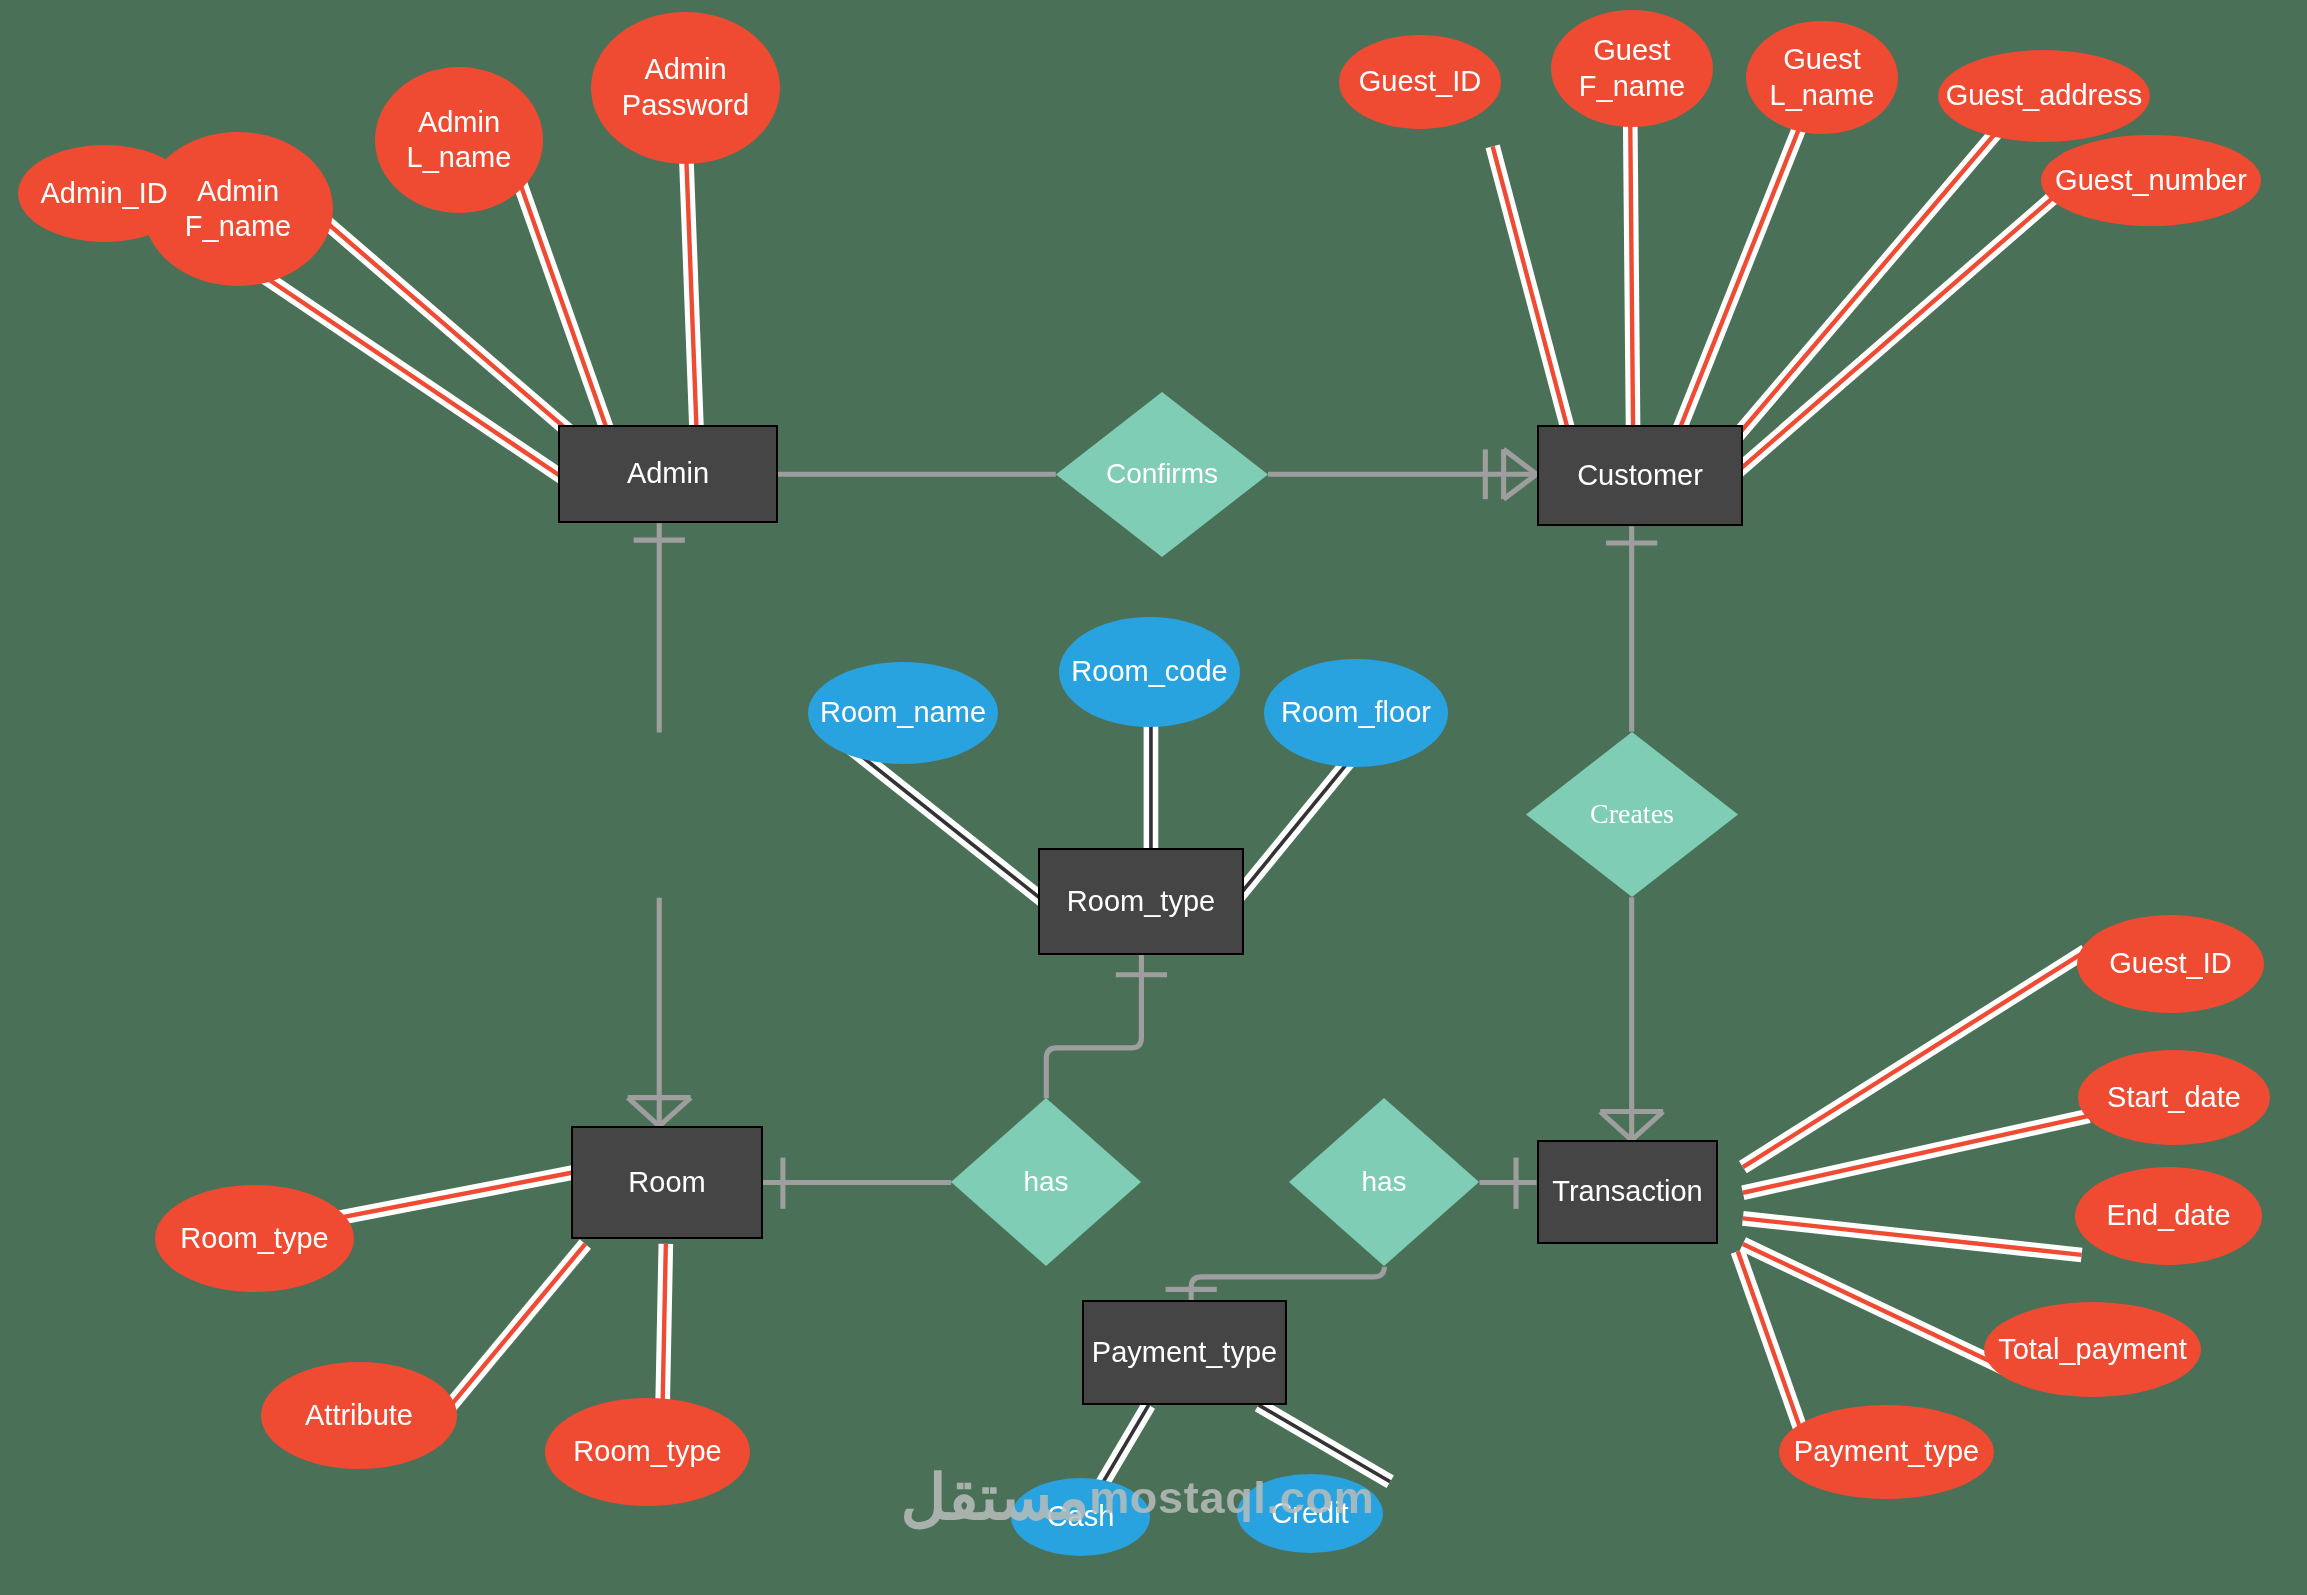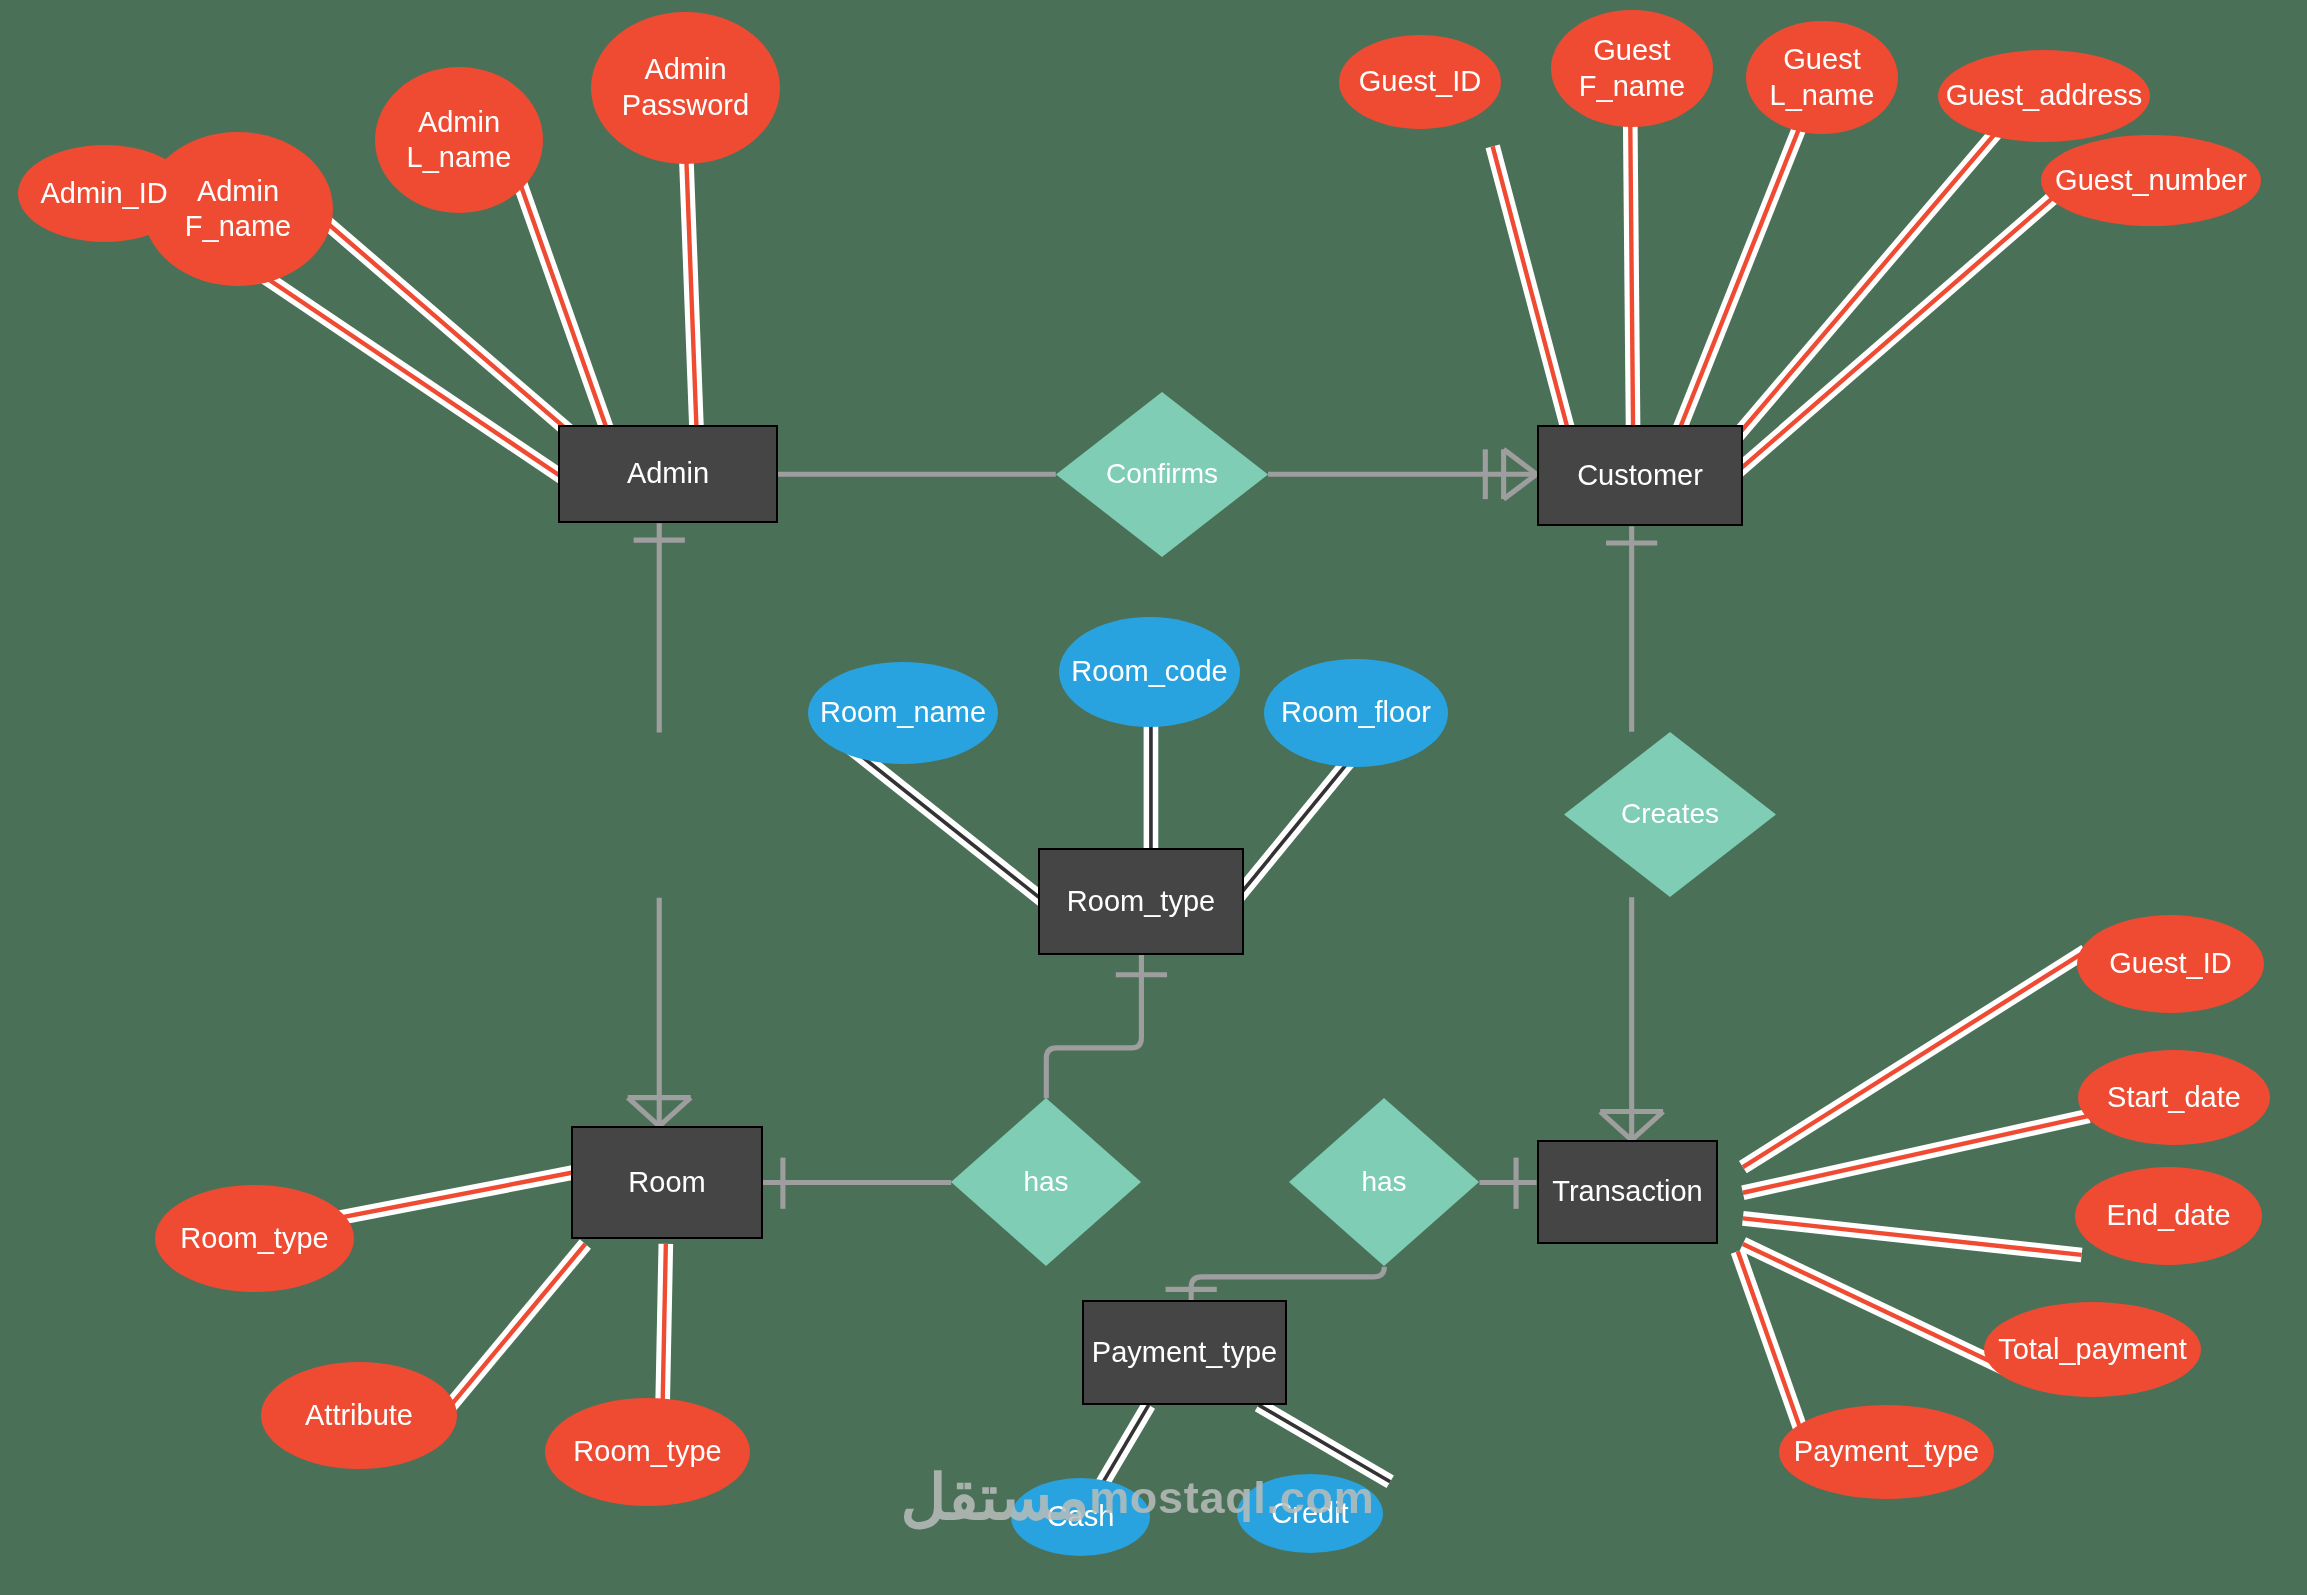--- a/index.html
+++ b/index.html
@@ -282,21 +282,21 @@
   <div class="node entity" style="left:1082px;top:1300px;width:205px;height:105px;">
     <span>Payment_type</span>
   </div>
 
   <div class="node relationship" style="left:1056px;top:392px;width:212px;height:165px;">
     <span class="rel-shape"></span>
     <span class="rel-label">Confirms</span>
   </div>
 
 
-  <div class="node relationship" style="left:1564px;top:732px;width:212px;height:165px;">
+  <div class="node relationship" style="left:1526px;top:732px;width:212px;height:165px;font-family:Liberation Serif, serif;">
     <span class="rel-shape"></span>
     <span class="rel-label">Creates</span>
   </div>
 
   <div class="node relationship" style="left:951px;top:1098px;width:190px;height:168px;">
     <span class="rel-shape"></span>
     <span class="rel-label">has</span>
   </div>
 
   <div class="node relationship" style="left:1289px;top:1098px;width:190px;height:168px;">

